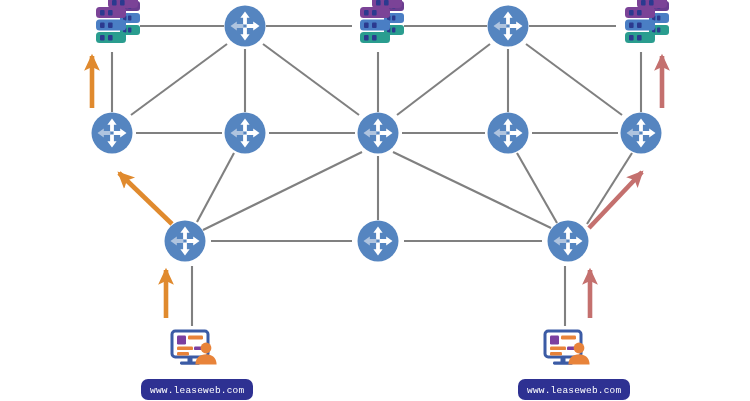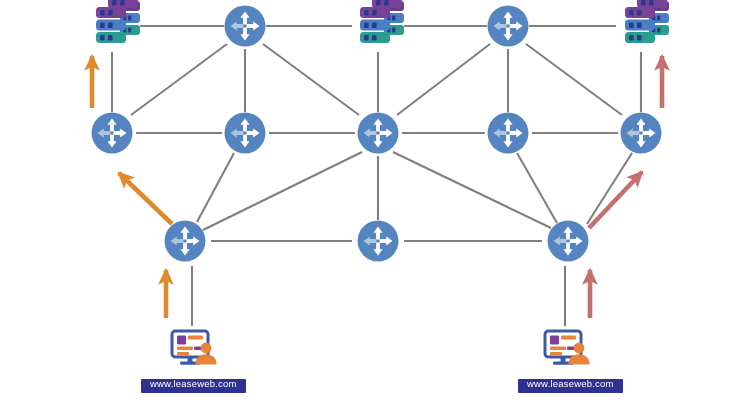--- a/index.html
+++ b/index.html
@@ -20,25 +20,25 @@
     position:absolute;
     left:0;top:0;
     width:750px;
     height:401px;
     display:block;
   }
   .wm-badge{
     position:absolute;
     background:#2E3192;
     color:#ffffff;
-    font-family:Liberation Sans, sans-serif;
+    font-family:Liberation Mono, monospace;
     font-size:9.5px;
     letter-spacing:0.2px;
-    padding:0 9px 4px 9px;
-    border-radius:1px;
+    padding:7px 9px 4px 9px;
+    border-radius:7px;
     white-space:nowrap;
     line-height:1;
     text-align:center;
   }
 </style>
 </head>
 <body>
 
 <div id="diagram-root">
 

